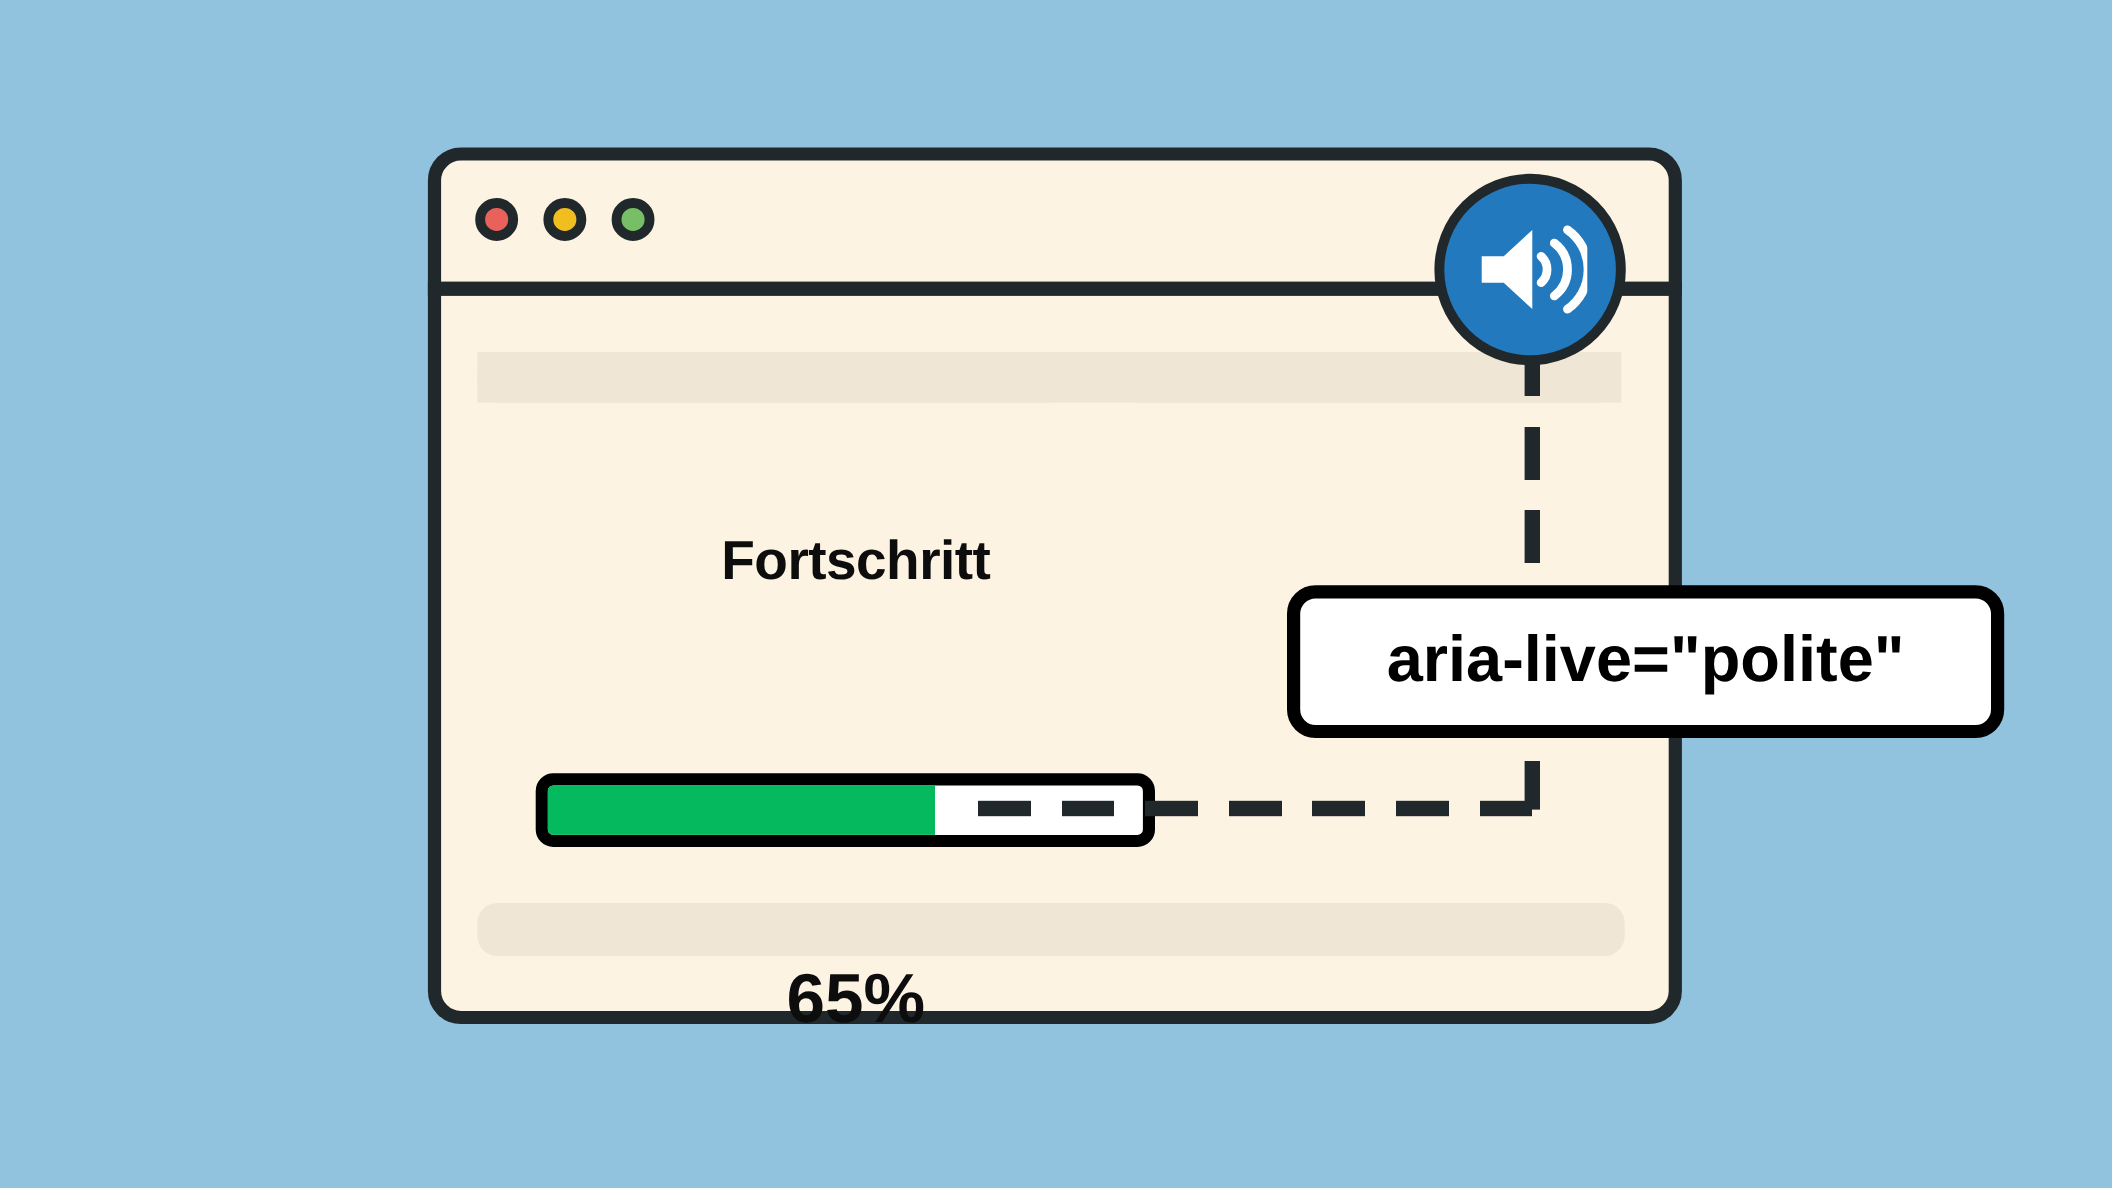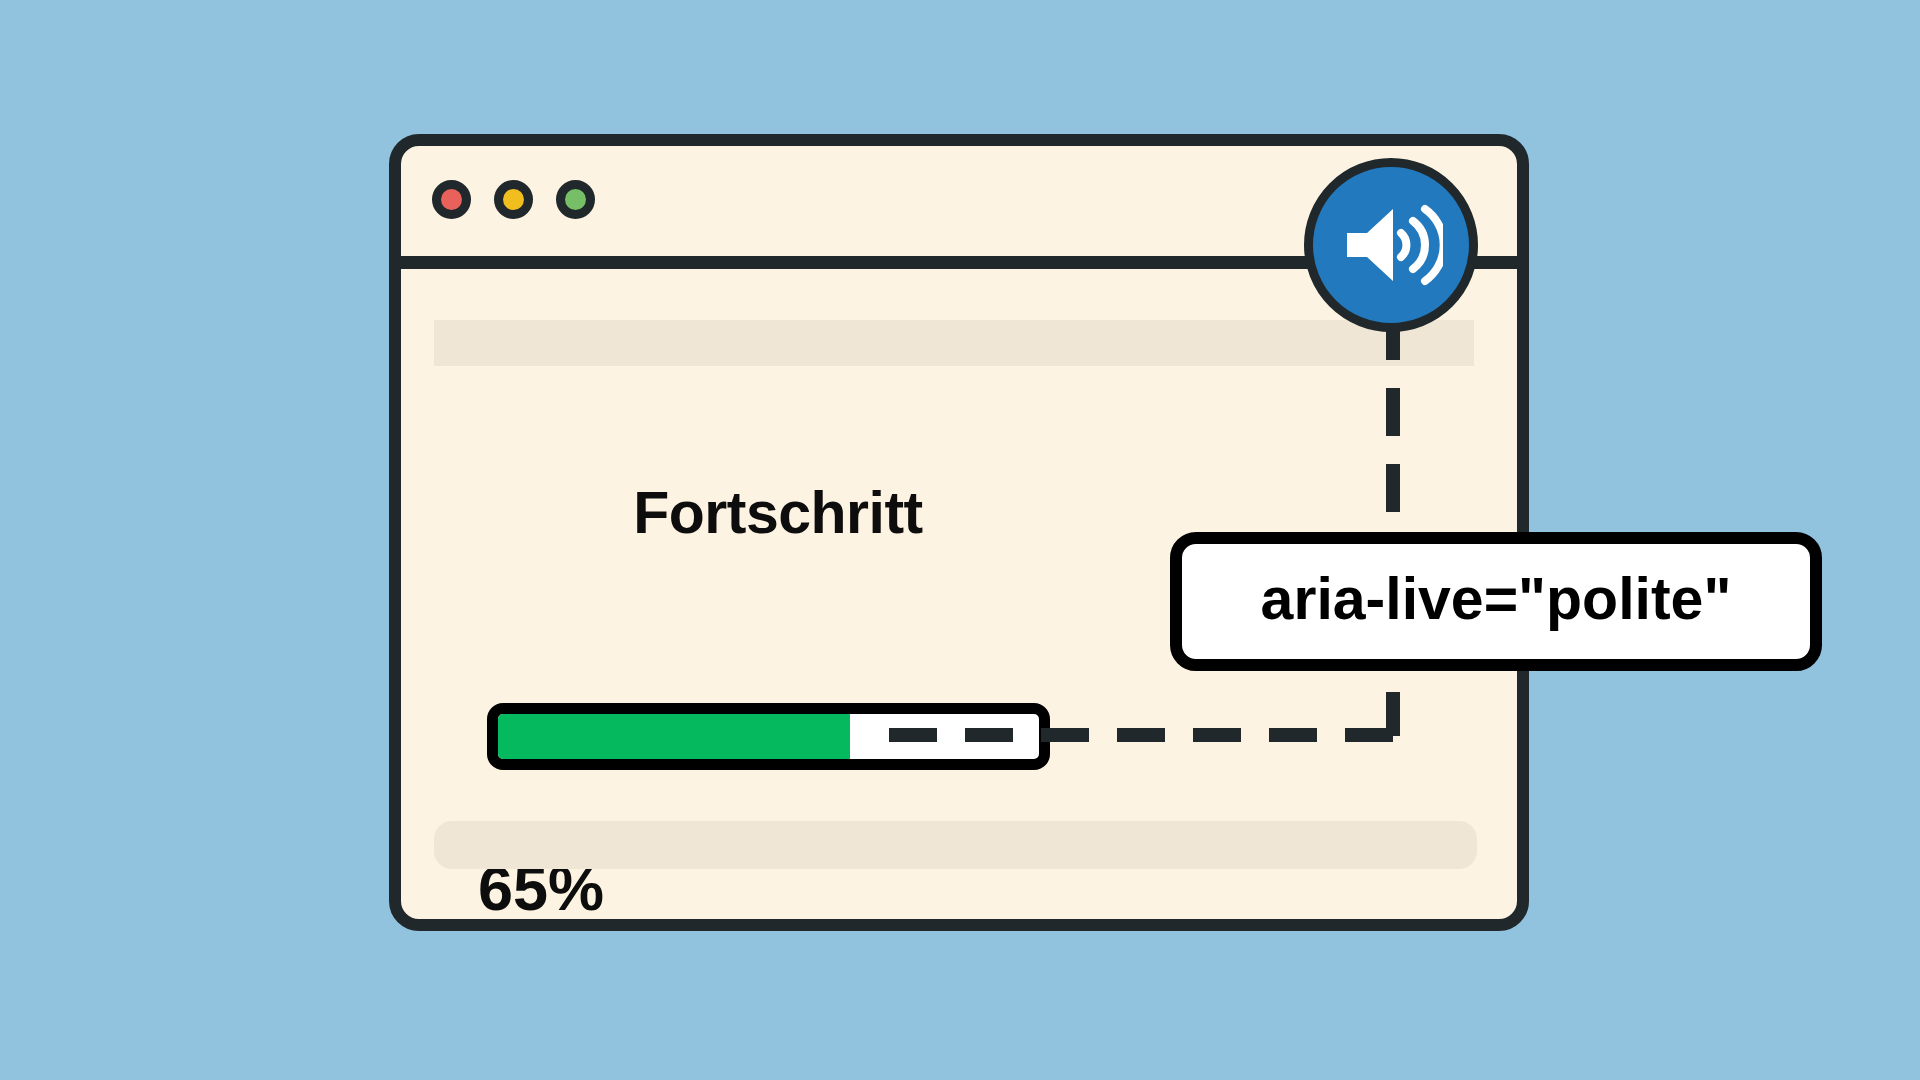--- a/index.html
+++ b/index.html
@@ -101,21 +101,21 @@
     background: #efe6d5;
     border-radius: 18px;
   }
 
   .heading {
     position: absolute;
     left: 77px;
     top: 215px;
     width: 600px;
     text-align: center;
-    font-size: 59px;
+    font-size: 50px;
     font-weight: bold;
     color: #0d0d0d;
     letter-spacing: -0.5px;
     line-height: 1;
     white-space: nowrap;
   }
 
   .progress-wrap {
     position: absolute;
     left: 86px;
@@ -129,22 +129,23 @@
     overflow: hidden;
   }
   .progress-fill {
     height: 100%;
     background: #05b95e;
   }
 
   .percent {
     position: absolute;
     left: 77px;
-    top: 588px;
+    top: 608px;
     width: 600px;
+    text-align: center;
     font-size: 63px;
     font-weight: bold;
     color: #0d0d0d;
     line-height: 1;
     white-space: nowrap;
   }
 
   
   .dash-h {
     position: absolute;

